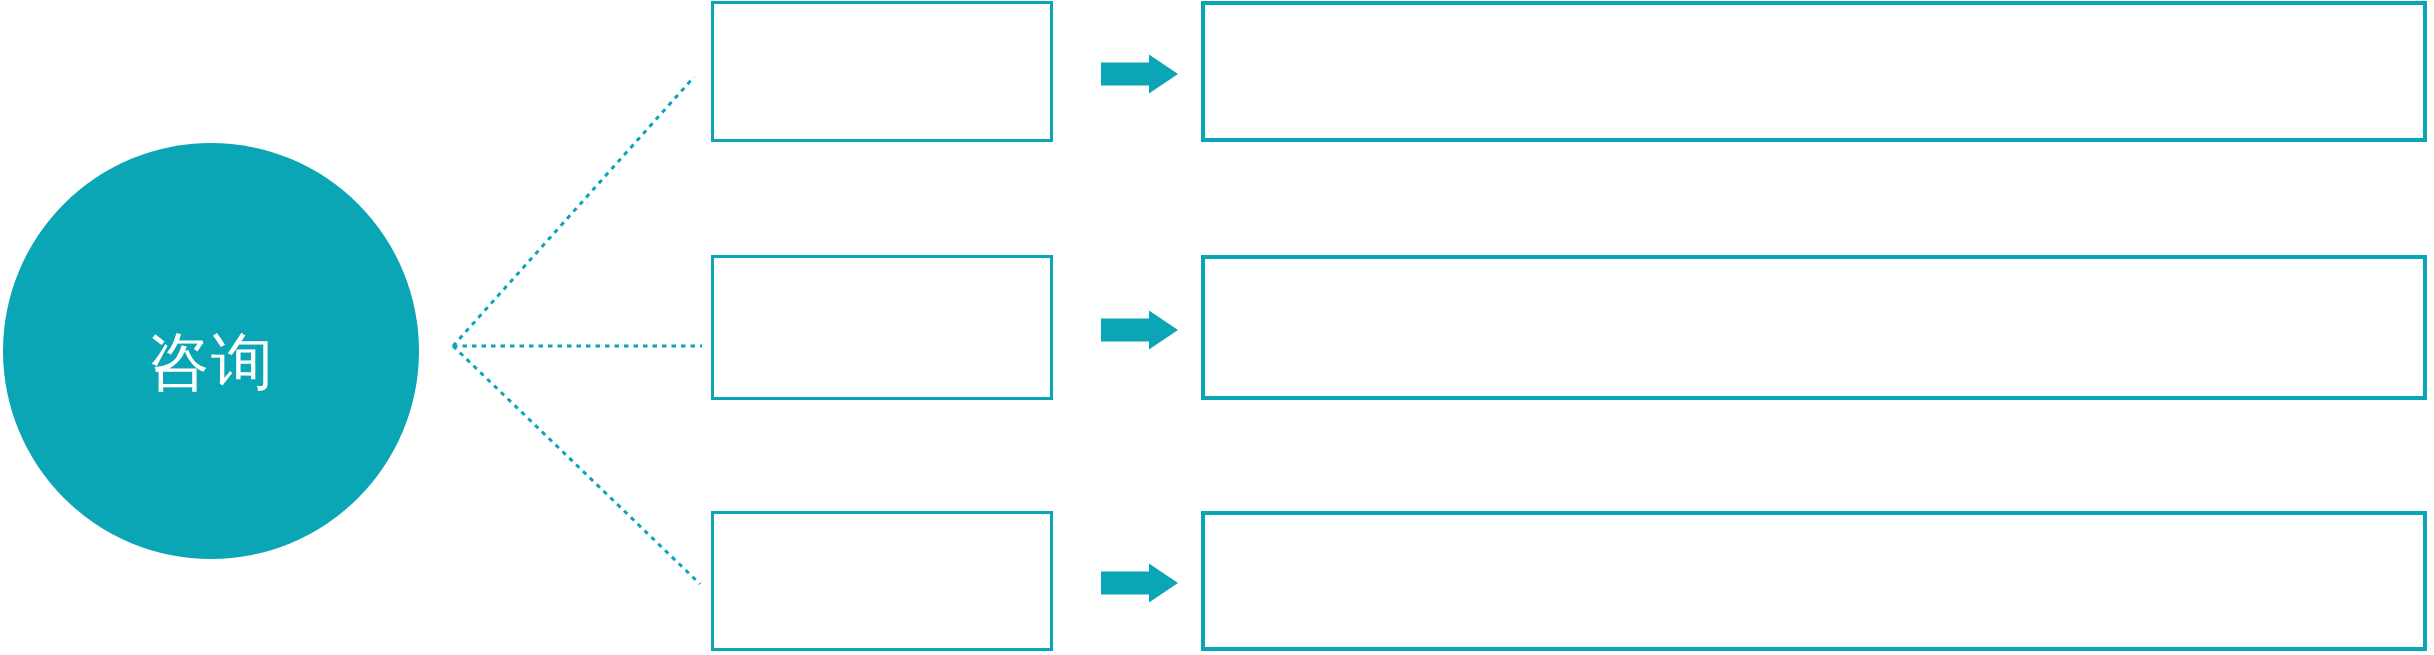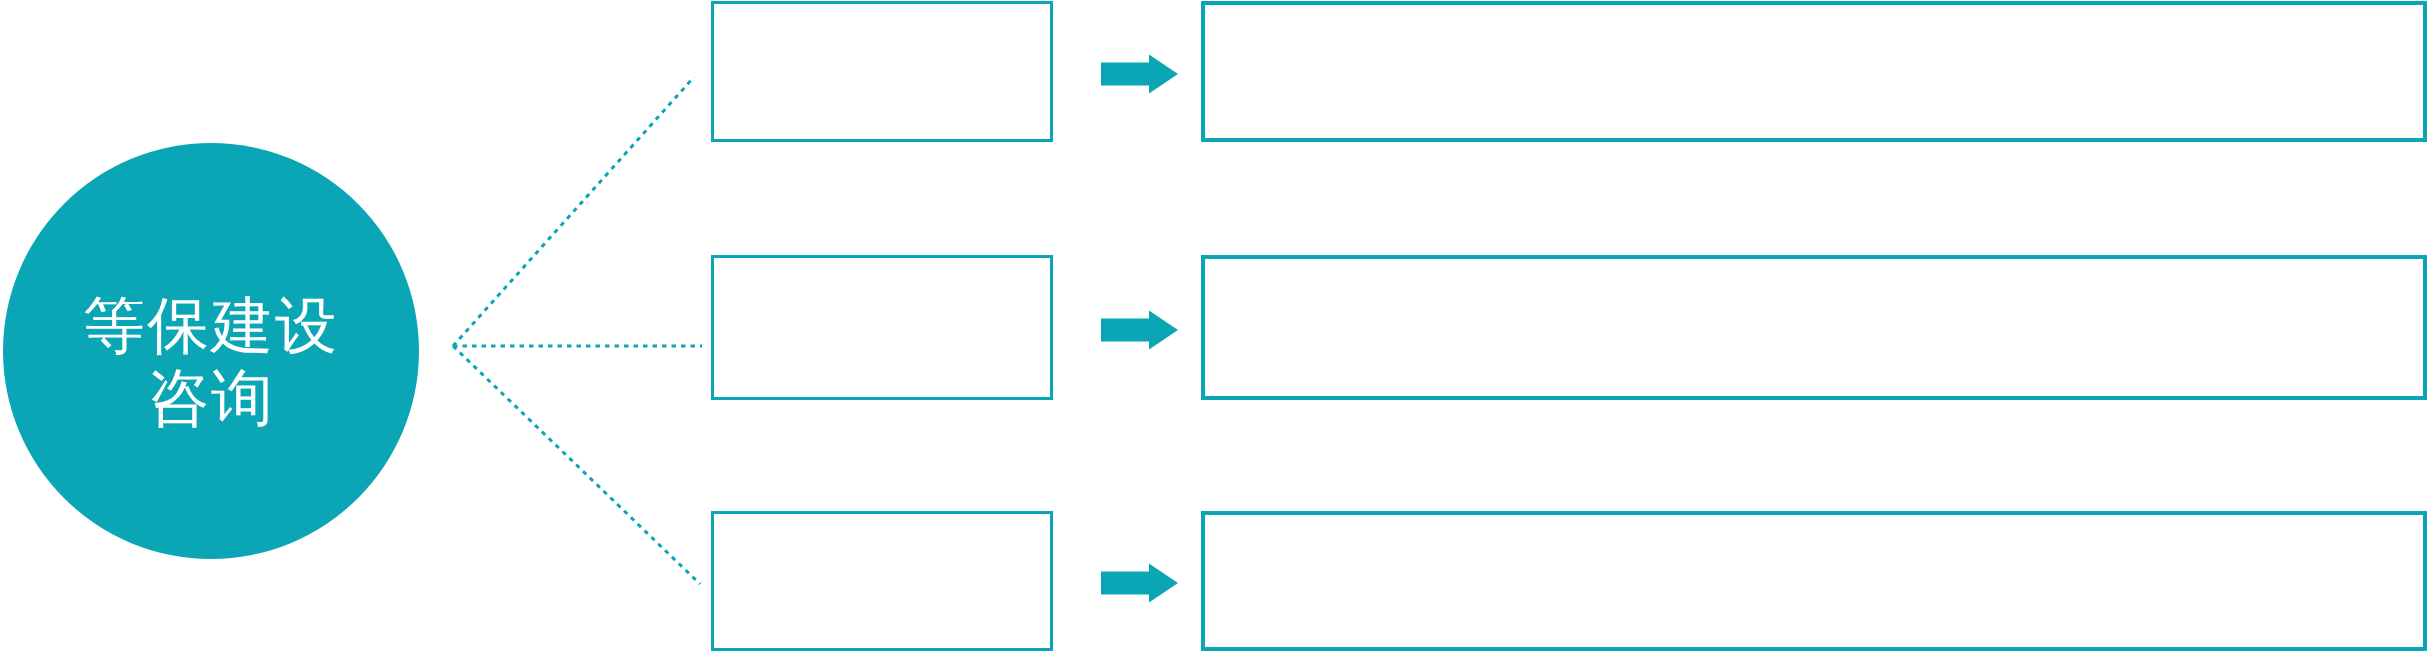--- a/index.html
+++ b/index.html
@@ -80,21 +80,20 @@
     <line x1="453" y1="346" x2="702" y2="346" stroke="#0AA6B6" stroke-width="3" stroke-dasharray="4.5 5"></line>
     <line x1="453" y1="346" x2="700" y2="584" stroke="#0AA6B6" stroke-width="3" stroke-dasharray="4.5 5"></line>
 
     <polygon fill="#0AA6B6" points="1101,62.5 1149,62.5 1149,54.5 1178,74 1149,93.5 1149,85.5 1101,85.5"></polygon>
     <polygon fill="#0AA6B6" points="1101,318.5 1149,318.5 1149,310.5 1178,330 1149,349.5 1149,341.5 1101,341.5"></polygon>
     <polygon fill="#0AA6B6" points="1101,571.5 1149,571.5 1149,563.5 1178,583 1149,602.5 1149,594.5 1101,594.5"></polygon>
   </svg>
 
   <div class="hub-circle">
     <div class="hub-label">
-      <div>等保建设</div>
       <div>咨询</div>
     </div>
   </div>
 
   <div class="box box-small row-1-y">
     <span class="box-label"></span>
   </div>
   <div class="box box-wide row-1-y">
     <span class="box-label"></span>
   </div>

